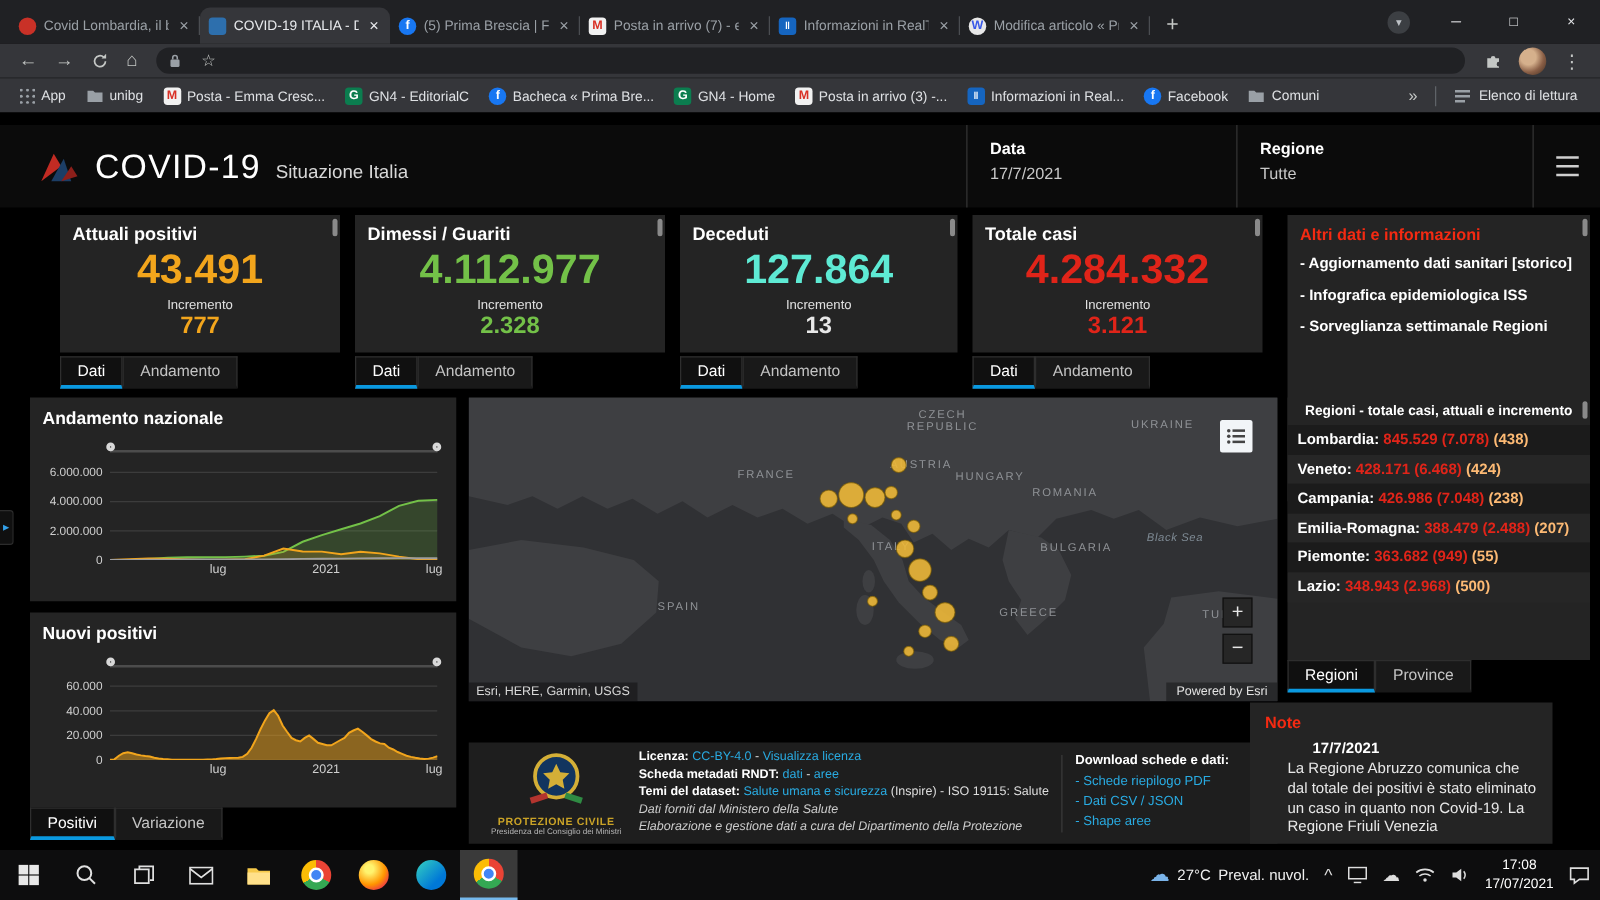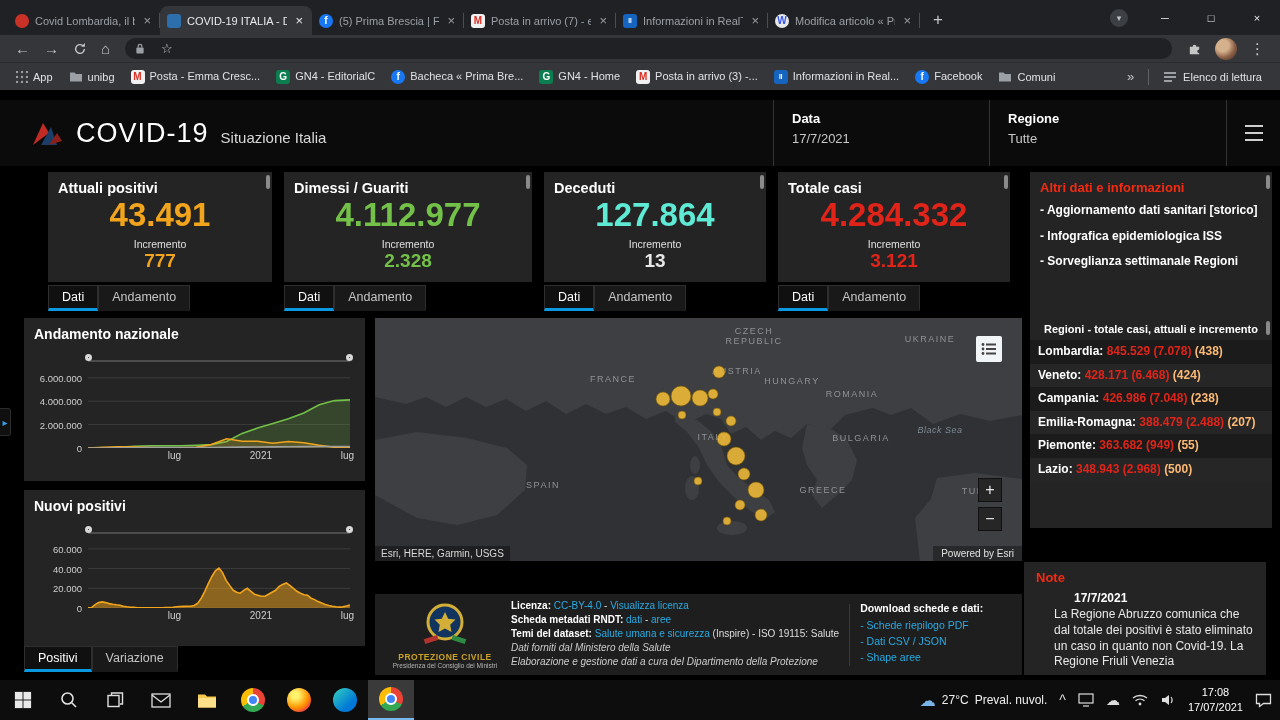--- a/index.html
+++ b/index.html
@@ -24,21 +24,21 @@
 
   #navbar{position:absolute;top:35px;left:0;width:100%;height:27px;background:#35363a;display:flex;align-items:center;padding:0 8px;}
   .nav-ic{color:#c4c7c5;font-size:15px;margin:0 7px;display:flex;align-items:center;}
   #omnibox{flex:1;height:21px;background:#202124;border-radius:11px;margin:0 8px;display:flex;align-items:center;padding:0 10px;overflow:hidden;}
   #url{color:#dadce0;font-size:11.5px;white-space:nowrap;overflow:hidden;flex:1;}
   .star{color:#c4c7c5;font-size:13px;margin-left:8px;}
   #avatar{width:22px;height:22px;border-radius:50%;margin:0 6px;background:radial-gradient(circle at 35% 35%,#d5b08c 0 30%,#8a5f46 60%,#3c2b20);flex:none;}
 
   #bookmarksbar{position:absolute;top:62px;left:0;width:100%;height:28px;background:#35363a;border-top:1px solid #2a2b2e;display:flex;align-items:center;padding:0 10px;}
   #bm-items{display:flex;align-items:center;gap:4px;flex:1;overflow:hidden;}
-  .bm{display:flex;align-items:flex-start;gap:5px;color:#dfe1e4;font-size:11px;padding:3px 6px;border-radius:4px;white-space:nowrap;}
+  .bm{display:flex;align-items:flex-end;gap:5px;color:#dfe1e4;font-size:11px;padding:3px 6px;border-radius:4px;white-space:nowrap;}
   #bm-more{color:#c4c7c5;font-size:13px;margin:0 8px;}
   #bm-div{width:1px;height:16px;background:#5f6368;margin:0 6px;}
   #reading-list{display:flex;align-items:center;gap:6px;color:#dfe1e4;font-size:11px;padding:0 8px;flex:none;}
 
   
   #dashboard{position:absolute;top:90px;left:0;width:1280px;height:590px;background:#000;overflow:hidden;}
   #dash-header{position:absolute;top:10px;left:0;width:1280px;height:66px;background:#0b0b0b;display:flex;}
   .brand{flex:1;display:flex;align-items:center;padding-left:28px;gap:12px;}
   .dash-title{color:#fff;font-size:27px;letter-spacing:1px;}
   .dash-sub{color:#d8d8d8;font-size:15px;margin-top:9px;}
@@ -110,21 +110,21 @@
   #regions-panel{position:absolute;top:228px;left:1030px;width:242px;height:210px;background:#242424;overflow:hidden;}
   .rp-title{font-size:11px;font-weight:bold;color:#fff;text-align:center;padding:5px 4px;}
   .region-row{padding:4px 8px;font-size:12px;line-height:1.3;background:#262626;}
   .region-row.alt{background:#1b1b1b;}
   .rname{font-weight:bold;color:#fff;}
   .rtotal{font-weight:bold;color:#e02419;}
   .ractual{font-weight:bold;color:#e02419;}
   .rinc{font-weight:bold;color:#fdba74;}
   #regions-tabs{position:absolute;top:438px;left:1030px;display:flex;}
 
-  #note-panel{position:absolute;top:472px;left:1024px;width:242px;height:113px;background:#242424;padding:8px 12px;overflow:hidden;}
+  #note-panel{position:absolute;top:472px;left:1000px;width:242px;height:113px;background:#242424;padding:8px 12px;overflow:hidden;}
   .note-title{color:#f42a12;font-size:13px;font-weight:bold;}
   .note-date{color:#fff;font-size:12px;font-weight:bold;margin:6px 0 2px 38px;}
   .note-text{color:#e8e8e8;font-size:12px;line-height:1.32;padding-left:18px;}
 
   #expander{position:absolute;top:318px;left:0;width:11px;height:28px;background:#101010;border:1px solid #2c2c2c;border-left:none;border-radius:0 3px 3px 0;color:#33a0e8;font-size:10px;display:flex;align-items:center;justify-content:center;}
 
   
   #taskbar{position:absolute;top:680px;left:0;width:1280px;height:40px;background:#0d0d0e;display:flex;align-items:center;}
   .tb-btn{width:46px;height:40px;display:flex;align-items:center;justify-content:center;flex:none;}
   .tb-btn.active-app{background:#3a3a3a;border-bottom:2px solid #76b9ed;}
@@ -540,20 +540,24 @@
       <div id="region-rows">
           <div class="region-row alt"><span class="rname">Lombardia:</span> <span class="rtotal">845.529</span> <span class="ractual">(7.078)</span> <span class="rinc">(438)</span></div>
           <div class="region-row"><span class="rname">Veneto:</span> <span class="rtotal">428.171</span> <span class="ractual">(6.468)</span> <span class="rinc">(424)</span></div>
           <div class="region-row alt"><span class="rname">Campania:</span> <span class="rtotal">426.986</span> <span class="ractual">(7.048)</span> <span class="rinc">(238)</span></div>
           <div class="region-row"><span class="rname">Emilia-Romagna:</span> <span class="rtotal">388.479</span> <span class="ractual">(2.488)</span> <span class="rinc">(207)</span></div>
           <div class="region-row alt"><span class="rname">Piemonte:</span> <span class="rtotal">363.682</span> <span class="ractual">(949)</span> <span class="rinc">(55)</span></div>
           <div class="region-row"><span class="rname">Lazio:</span> <span class="rtotal">348.943</span> <span class="ractual">(2.968)</span> <span class="rinc">(500)</span></div>
         </div>
       <div class="mini-scroll"></div>
     </div>
+    <div id="regions-tabs">
+        <div class="dtab active">Regioni</div>
+        <div class="dtab">Province</div>
+      </div>
 
     <div id="note-panel">
       <div class="note-title">Note</div>
       <div class="note-date">17/7/2021</div>
       <div class="note-text">La Regione Abruzzo comunica che dal totale dei positivi è stato eliminato un caso in quanto non Covid-19. La Regione Friuli Venezia</div>
     </div>
 
     <div id="expander">▸</div>
   </div>
 

